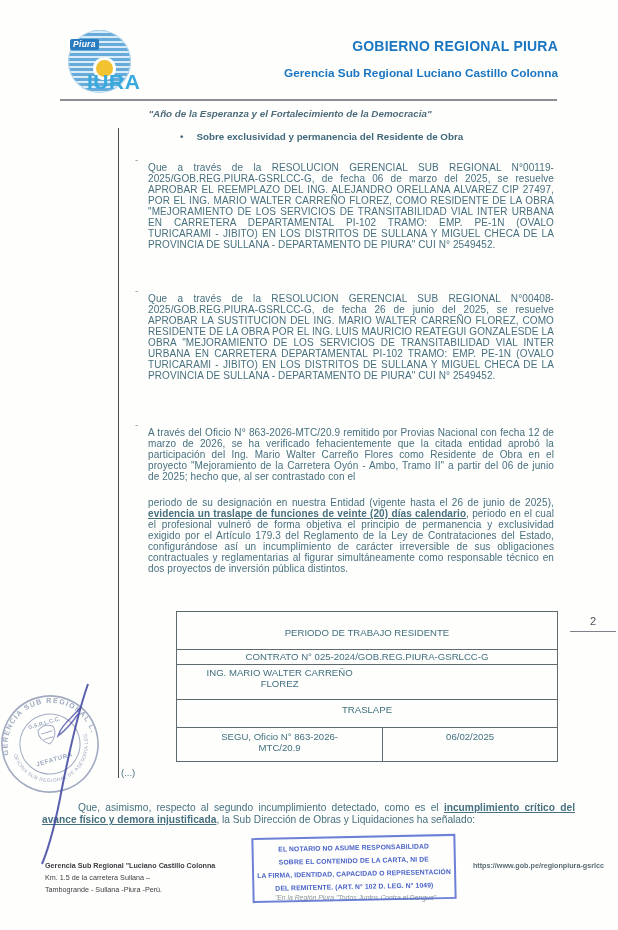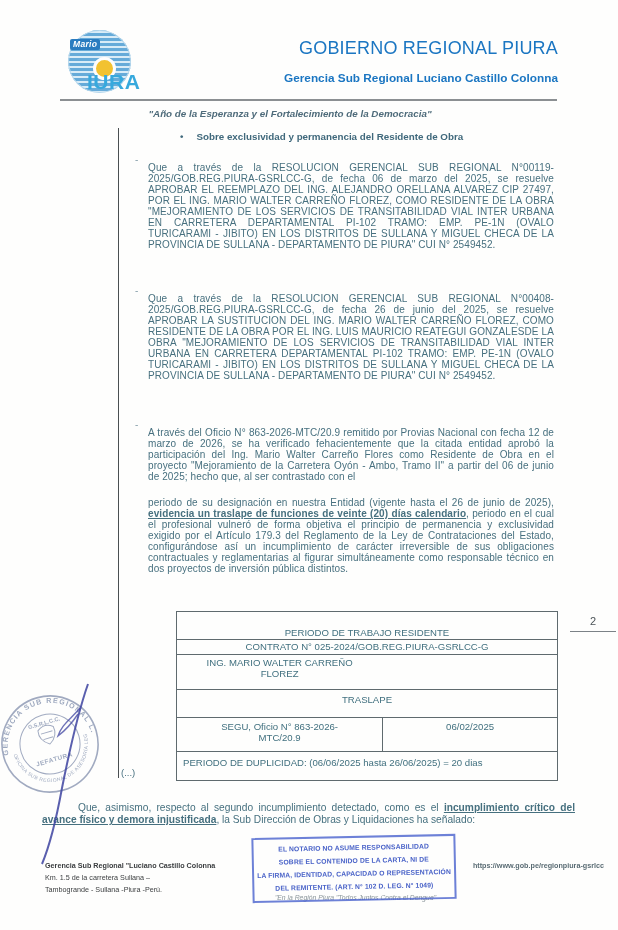--- a/index.html
+++ b/index.html
@@ -19,21 +19,21 @@
   .logo-gore {
     position:absolute; left:10px; top:9px; background:#2a7cc0; color:#fff;
     font-size:8.5px; font-weight:bold; font-style:italic; padding:0 3px 1px;
     border-radius:2px; letter-spacing:.3px;
   }
   .logo-sun { position:absolute; left:33px; top:27px; width:17px; height:17px;
     border-radius:50%; background:#f2c230; border:3px solid #fdfdfd; }
   .logo-wordmark { position:absolute; left:27px; top:40px; font-size:21px;
     font-weight:bold; color:#37a9dd; letter-spacing:.5px; }
   .org-block { position:absolute; right:60px; top:38px; text-align:right; color:#1b76c2; }
-  .org-title { font-size:18px; font-weight:normal; letter-spacing:.2px; }
+  .org-title { font-size:14px; font-weight:bold; letter-spacing:.2px; }
   .org-subtitle { font-size:11.8px; font-weight:bold; margin-top:12px; }
   .header-rule { position:absolute; left:60px; top:99px; width:497px; height:2px; background:#8b8f92; }
   .motto { position:absolute; left:70px; top:108px; width:440px; text-align:center;
     font-size:9.8px; font-weight:bold; font-style:italic; color:#4e6b7a; }
   
   .vline { position:absolute; left:118px; top:128px; width:1.4px; height:650px; background:#4a4f52; }
   .bullet-row { position:absolute; left:180px; top:131px; display:flex; gap:13px;
     font-size:9.8px; font-weight:bold; color:#40697c; }
   .para { position:absolute; left:148px; width:406px; text-align:justify;
     font-size:10px; line-height:11px; color:#47707f; letter-spacing:.1px; }
@@ -41,21 +41,21 @@
   .u-bold { font-weight:bold; text-decoration:underline; }
   .closing { position:absolute; left:42px; top:792px; width:533px; text-align:justify;
     text-indent:36px; font-size:10.2px; line-height:12px; color:#46707f; }
   .ellipsis { position:absolute; left:121px; top:767px; font-size:9.5px; color:#47707f; }
   
   .doc-table { position:absolute; left:176px; top:611px; width:380px;
     border:1.4px solid #5f6a6e; color:#41707f; font-size:9.6px; text-align:center; }
   .t-row { border-top:1px solid #5f6a6e; }
   .t-row:first-child { border-top:none; }
   .t-title1 { padding:2px 0 1px;margin-top:13px; }
-  .t-title2 { padding:1px 0 2px; }
+  .t-title2 { padding:1px 0 2px;margin-top:10px; }
   .t-grid { display:grid; grid-template-columns:54% 46%; }
   .cell-r { border-left:1px solid #5f6a6e; }
   .t-name { padding:2px 0 10px; } .t-name span { display:inline-block; max-width:180px; }
   .t-period { padding-top:3px; }
   .t-traslape { padding:4px 0 12px; }
   .t-segu { padding:3px 0 8px; } .t-segu span { display:inline-block; max-width:150px; }
   .t-date { padding-top:3px; }
   .t-dup { text-align:left; padding:5px 0 12px 6px; }
   
   .page-num { position:absolute; left:570px; top:615px; width:46px; text-align:center;
@@ -75,21 +75,21 @@
     font-size:6.8px; font-weight:bold; color:#4a63c8; line-height:13px;
     text-align:center; padding-top:3px; letter-spacing:.1px; background:rgba(255,255,255,.2); }
 </style>
 </head>
 <body>
 
 <div class="page">
 
   <div class="logo">
     <div class="logo-circle"></div>
-    <span class="logo-gore">Mario</span>
+    <span class="logo-gore">Piura</span>
     <div class="logo-sun"></div>
     <span class="logo-wordmark">IURA</span>
   </div>
   <div class="org-block">
     <div class="org-title">GOBIERNO REGIONAL PIURA</div>
     <div class="org-subtitle">Gerencia Sub Regional Luciano Castillo Colonna</div>
   </div>
   <div class="header-rule"></div>
   <div class="motto">"Año de la Esperanza y el Fortalecimiento de la Democracia"</div>
 
@@ -115,21 +115,20 @@
     <div class="t-row t-title1">PERIODO DE TRABAJO RESIDENTE</div>
     <div class="t-row t-title2">CONTRATO N° 025-2024/GOB.REG.PIURA-GSRLCC-G</div>
     <div class="t-row t-grid">
       <div class="t-name"><span>ING. MARIO WALTER CARREÑO FLOREZ</span></div>
     </div>
     <div class="t-row t-traslape">TRASLAPE</div>
     <div class="t-row t-grid">
       <div class="t-segu"><span>SEGU, Oficio N° 863-2026-MTC/20.9</span></div>
       <div class="cell-r t-date">06/02/2025</div>
     </div>
-    <div class="t-row t-dup">PERIODO DE DUPLICIDAD: (06/06/2025 hasta 26/06/2025) = 20 dias</div>
   </div>
 
   <div class="page-num">2</div>
 
   <div class="ellipsis">(...)</div>
 
   <p class="closing"><span>Que, asimismo, respecto al segundo incumplimiento detectado, como es el </span><span class="u-bold">incumplimiento crítico del avance físico y demora injustificada</span><span>, la Sub Dirección de Obras y Liquidaciones ha señalado:</span></p>
 
   <svg class="seal" width="128" height="190" viewBox="0 0 128 190">
     <defs>

